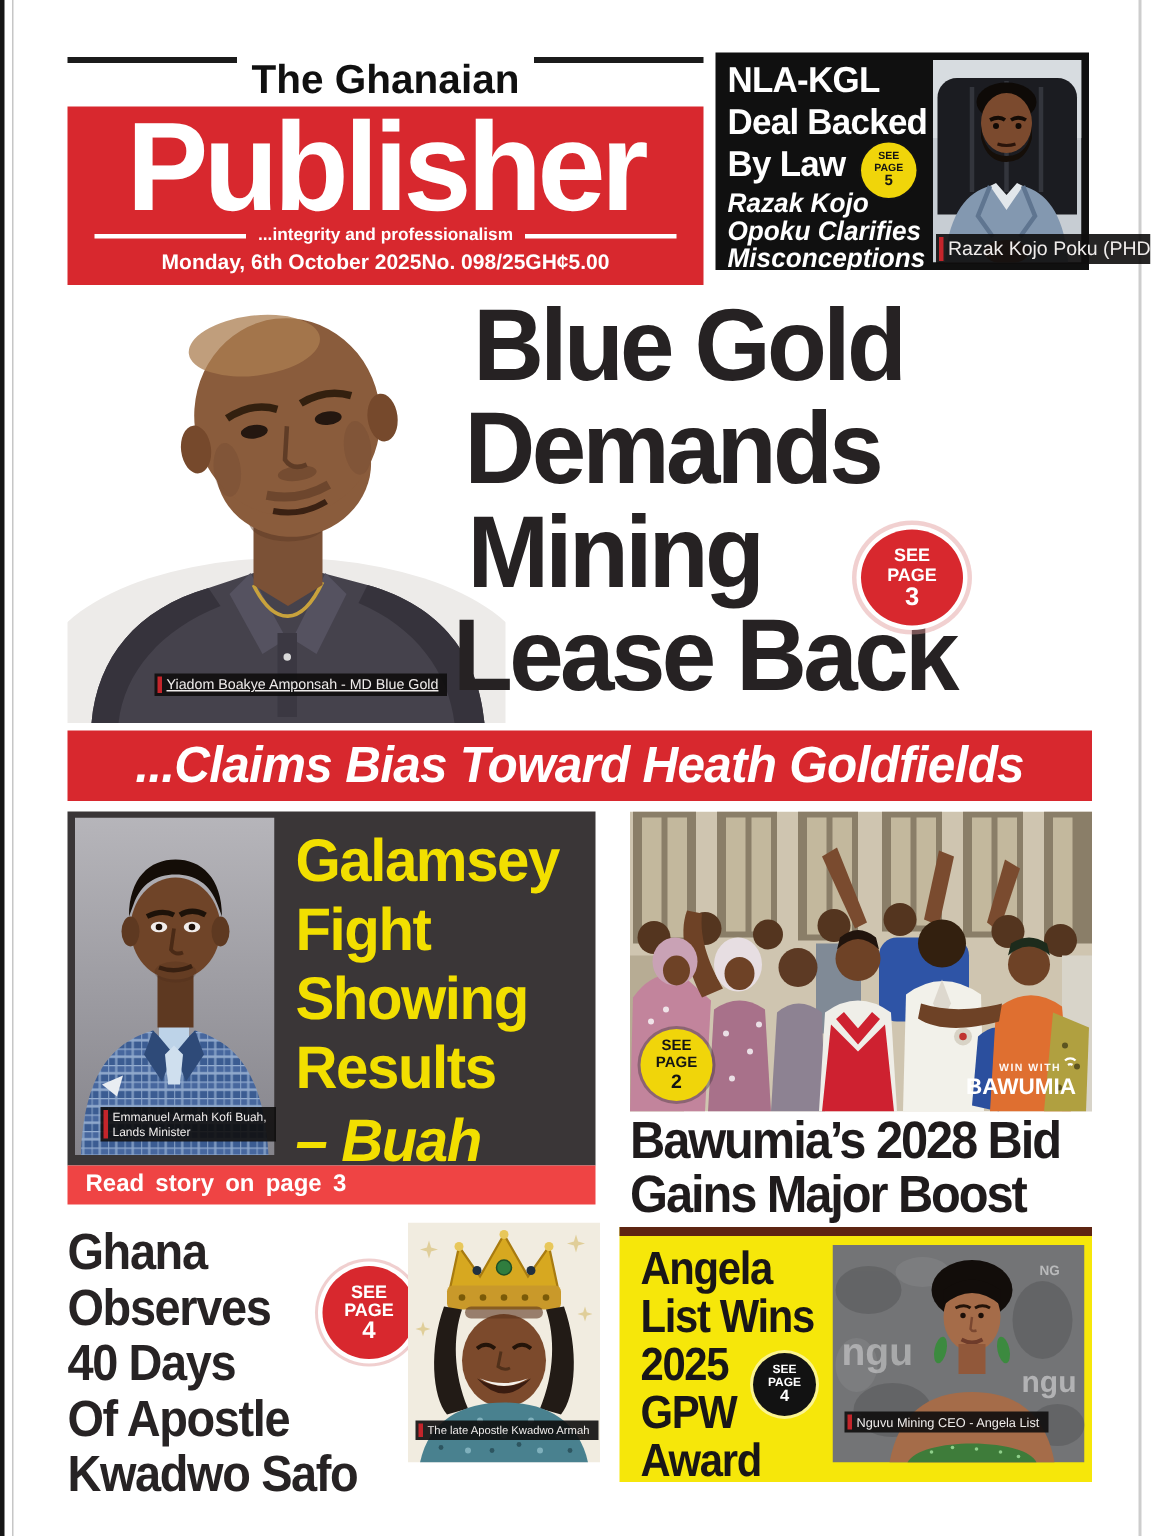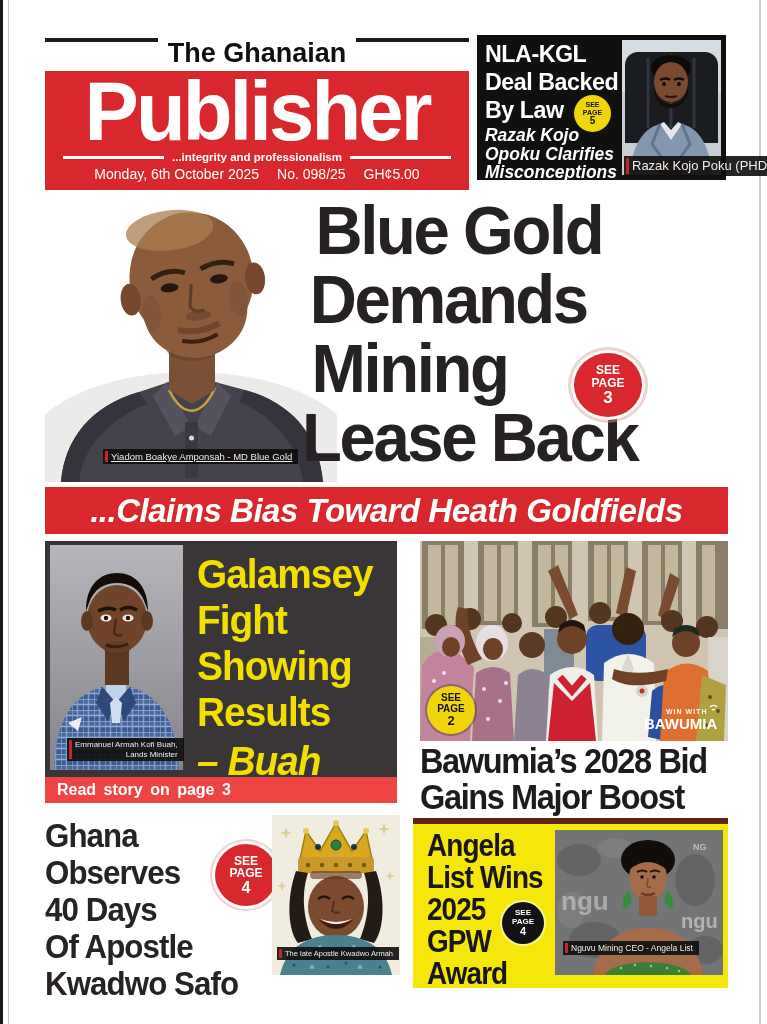--- a/index.html
+++ b/index.html
@@ -16,21 +16,21 @@
   
   .kicker-row{left:45px;top:38px;width:424px;height:30px;display:flex;align-items:flex-start;}
   .kicker-rule{flex:1;height:4px;background:#1b1b1b;}
   .kicker-text{font-size:27px;font-weight:bold;color:#101010;padding:0 10px;white-space:nowrap;}
   .nameplate{left:45px;top:71px;width:424px;height:119px;background:#d8282e;color:#fff;}
   .nameplate-title{font-size:84px;font-weight:bold;letter-spacing:-3px;text-align:center;
                    line-height:80px;margin:0;transform:scaleX(.97);}
   .tagline-row{display:flex;align-items:center;margin:0 18px;}
   .tagline-rule{flex:1;height:3px;background:#ffffff;}
   .tagline-text{font-size:11.5px;font-weight:bold;padding:0 8px;white-space:nowrap;}
-  .dateline{display:flex;justify-content:center;gap:18px;font-size:14px;font-weight:normal;margin-top:3px;}
+  .dateline{display:flex;justify-content:center;font-size:14px;font-weight:bold;margin-top:3px;}
 
   
   .nla{left:477px;top:35px;width:249px;height:145px;background:#101010;color:#fff;}
   .nla-headline{position:absolute;left:8px;top:5px;font-size:24px;font-weight:bold;line-height:28px;
                 letter-spacing:-.5px;transform:scaleX(.97);transform-origin:left top;}
   .nla-sub{position:absolute;left:8px;top:91px;font-size:18px;font-weight:bold;font-style:italic;
            line-height:18.5px;transform:scaleX(.97);transform-origin:left top;}
   .nla-photo{position:absolute;left:145px;top:5px;width:99px;height:135px;}
 
   
@@ -57,21 +57,21 @@
                 box-shadow:0 0 0 2px rgba(255,255,255,.55);}
   .angela-badge .b1,.angela-badge .b2{font-size:8px;line-height:8.5px;}
   .angela-badge .b3{font-size:11px;line-height:11px;}
 
   
   .caption{position:absolute;background:rgba(14,13,13,.9);color:#efeceb;white-space:nowrap;
            padding:2px 6px 2px 8px;line-height:1.2;}
   .caption::before{content:"";position:absolute;left:1.5px;top:2px;bottom:2px;width:3px;background:#c4252b;}
   .lead-caption{left:103px;top:449px;font-size:9.5px;text-decoration:underline;}
   .nla-caption{left:147px;top:121px;font-size:13px;}
-  .buah-caption{left:22px;top:197px;font-size:8px;text-align:right;}
+  .buah-caption{left:22px;top:197px;font-size:8px;}
   .safo-caption{left:277px;top:947px;font-size:7.5px;}
   .angela-caption{left:150px;top:117px;font-size:8.5px;}
 
   
   .lead-photo{left:45px;top:190px;width:292px;height:292px;}
   .lead-headline{left:302px;top:196px;margin:0;font-size:68px;line-height:69px;font-weight:bold;
                  color:#262223;letter-spacing:-2.5px;transform:scaleX(.96);transform-origin:left top;}
   .hl{display:block;white-space:nowrap;}
   .ind14{padding-left:14px;}.ind8{padding-left:8px;}.ind10{padding-left:10px;}
   .strapline{left:45px;top:487px;width:683px;height:47px;background:#d8282e;color:#fff;

